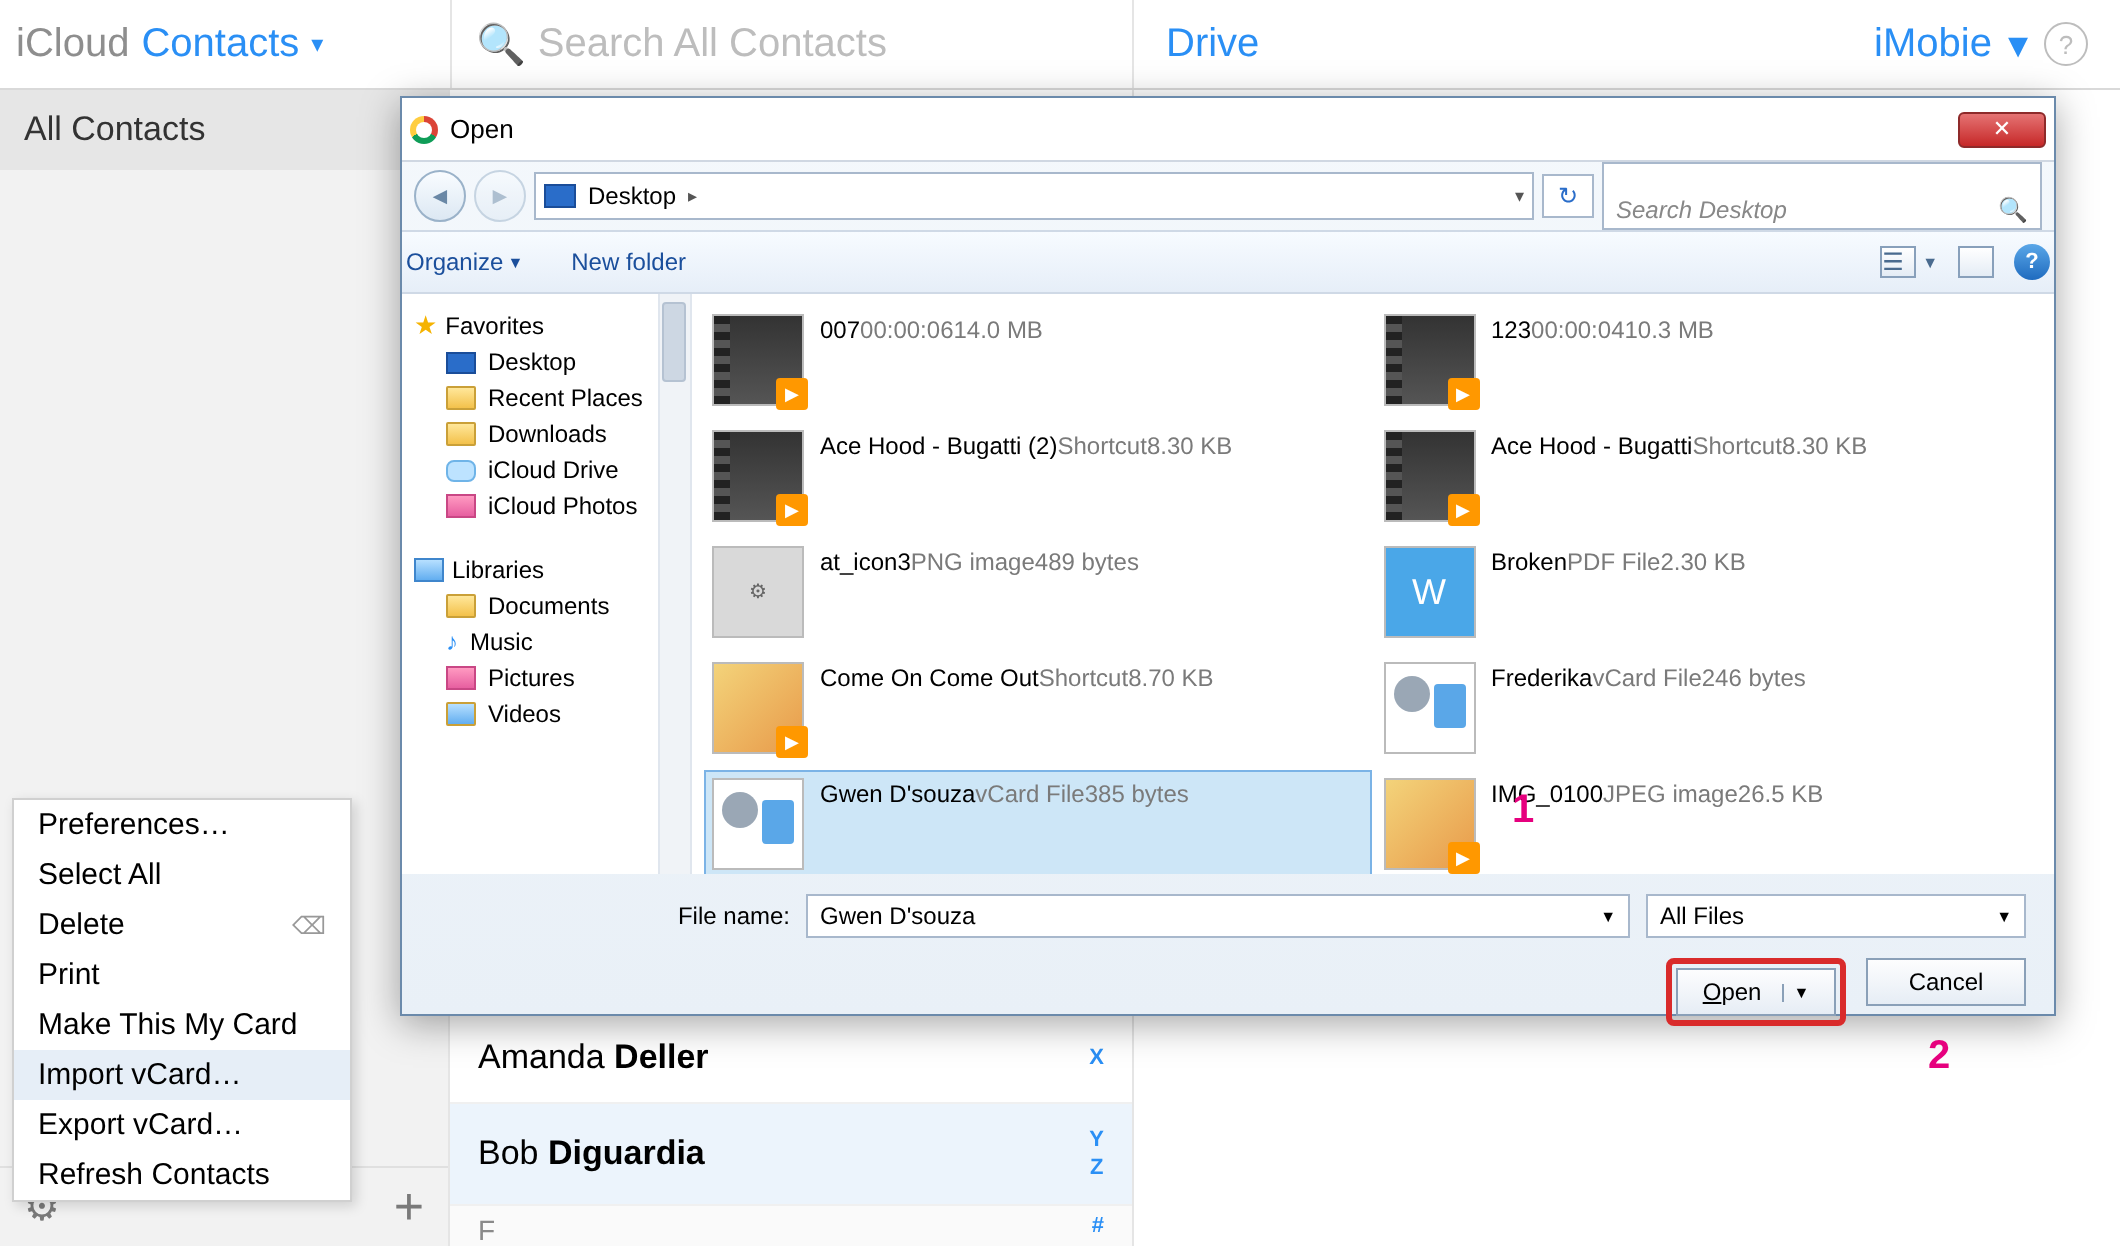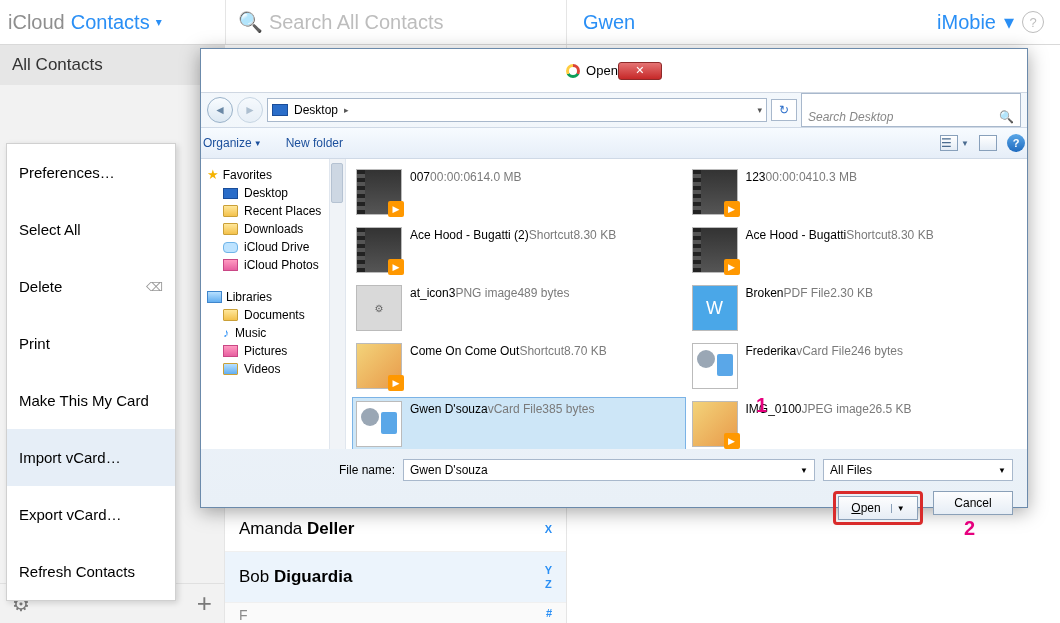--- a/index.html
+++ b/index.html
@@ -12,34 +12,34 @@
 .hdr-m{flex:1;display:flex;align-items:center;border-left:1px solid #e5e5e5;border-right:1px solid #e5e5e5;padding:0 12px;gap:6px;color:#bdbdbd;font-size:20px}
 .hdr-m .mg{color:#c8c8c8}
 .hdr-r{width:493px;display:flex;align-items:center;justify-content:space-between;padding:0 16px;font-size:20px;color:#2a8ff5}
 .hdr-r .rt{display:flex;align-items:center;gap:8px}
 .hdr-r .help{width:22px;height:22px;border:1.5px solid #bdbdbd;border-radius:50%;display:flex;align-items:center;justify-content:center;font-size:13px;color:#bdbdbd}
 .main{display:flex;height:calc(100% - 45px)}
 .side{width:225px;background:#f2f2f2;border-right:1px solid #e5e5e5;position:relative}
 .side-item{padding:10px 12px;font-size:17px;color:#333;background:#e6e6e6}
 .gear-row{position:absolute;bottom:0;left:0;right:0;height:40px;display:flex;align-items:center;justify-content:space-between;padding:0 12px;color:#7a7a7a;border-top:1px solid #e0e0e0;font-size:20px}
 .ctx{position:absolute;left:6px;bottom:22px;width:170px;background:#fff;border:1px solid #d0d0d0;box-shadow:2px 2px 6px rgba(0,0,0,.15);font-size:15px;z-index:5}
-.ctx div{padding:20px 12px;display:flex;justify-content:space-between;align-items:center}
+.ctx div{padding:4px 12px;display:flex;justify-content:space-between;align-items:center}
 .ctx div.hl{background:#e6eef7}
 .ctx .bksp{font-size:12px;color:#999}
 .midcol{flex:1;border-right:1px solid #e5e5e5;position:relative}
 .ltr{background:#fafafa;padding:4px 14px;color:#8a8a8a;font-size:14px;border-bottom:1px solid #eee}
 .crow{padding:12px 14px;font-size:17px;display:flex;justify-content:space-between;align-items:center;border-bottom:1px solid #f0f0f0}
 .crow.sel{background:#ecf4fc}
 .crow .ix{color:#2a8ff5;font-size:11px;font-weight:600}
 .crow b{font-weight:700}
 .rightcol{width:493px}
 
 
 .dlg{position:absolute;left:200px;top:48px;width:828px;height:460px;background:linear-gradient(#f4f8fc,#e9f0f7);border:1px solid #6b8aab;box-shadow:0 4px 18px rgba(0,0,0,.35);z-index:20;font-size:12px}
-.tbar{height:44px;background:#fff;display:flex;align-items:center;justify-content:center;padding:0 4px;border-bottom:1px solid #cfd7e2}
+.tbar{height:32px;background:#fff;display:flex;align-items:center;justify-content:space-between;padding:0 4px;border-bottom:1px solid #cfd7e2}
 .tbar .tl{display:flex;align-items:center;gap:6px;font-size:13px}
 .chrome{width:14px;height:14px;border-radius:50%;background:conic-gradient(#db4437 0 120deg,#0f9d58 120deg 240deg,#ffcd40 240deg 360deg);position:relative}
 .chrome::after{content:"";position:absolute;inset:3px;background:#fff;border-radius:50%}
 .closebtn{width:44px;height:18px;background:linear-gradient(#e57373,#c62828);border:1px solid #8e2a2a;border-radius:3px;color:#fff;display:flex;align-items:center;justify-content:center;font-size:11px}
 
 .nav{height:34px;display:flex;align-items:center;gap:4px;padding:2px 6px}
 .navbtn{width:26px;height:26px;border:1px solid #9ab2c9;border-radius:50%;background:linear-gradient(#f9fcff,#dce8f3);display:flex;align-items:center;justify-content:center;color:#6a88a6;font-size:12px}
 .bc{flex:1;height:24px;border:1px solid #a8b8cc;background:#fff;display:flex;align-items:center;padding:0 4px;gap:6px}
 .bc .mon{width:16px;height:12px;background:#2a6dc9;border:1px solid #1a4d99}
 .bc .tri{font-size:9px;color:#555}
@@ -108,21 +108,21 @@
   <div class="hdr-l">
     <span class="icloud">iCloud</span>
     <span class="contacts">Contacts</span>
     <span class="chev">▾</span>
   </div>
   <div class="hdr-m">
     <span class="mg">🔍</span>
     <span>Search All Contacts</span>
   </div>
   <div class="hdr-r">
-    <span>Gwen</span>
+    <span>Drive</span>
     <div class="rt">
       <span>iMobie</span>
       <span class="chev">▾</span>
       <span class="help">?</span>
     </div>
   </div>
 </div>
 
 <div class="main">
   <div class="side">

